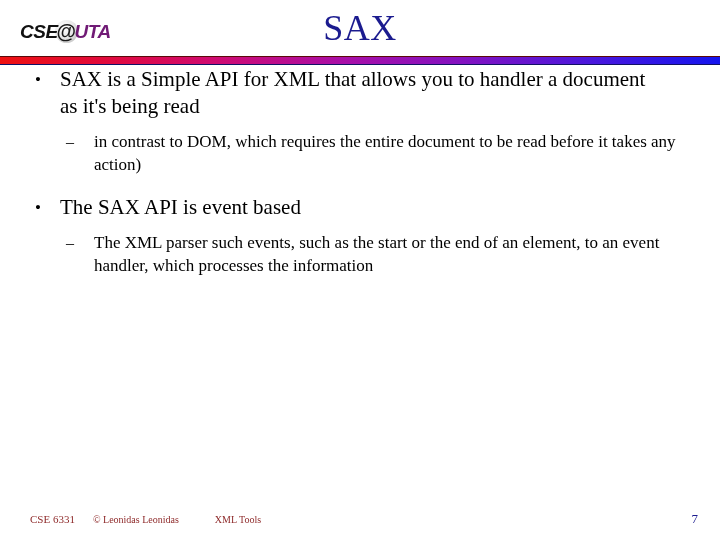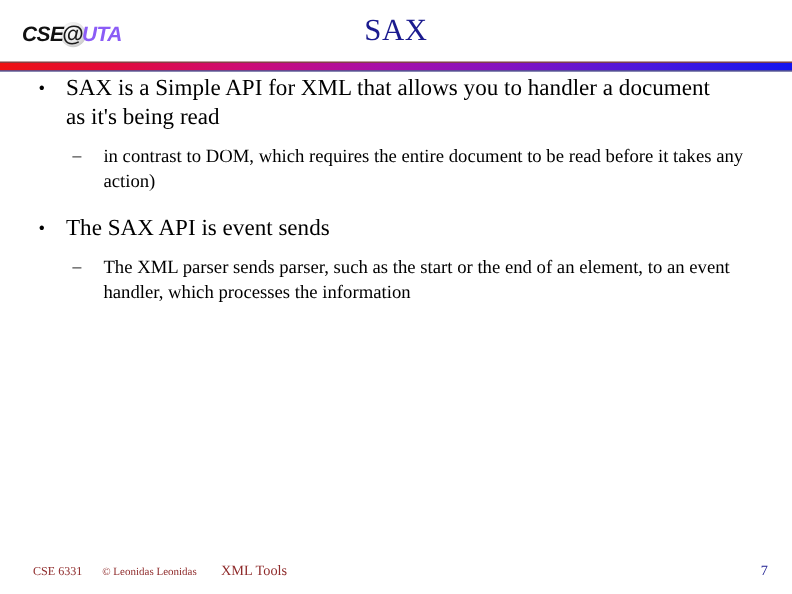--- a/index.html
+++ b/index.html
@@ -71,35 +71,35 @@
   .logo-at-glyph {
     position: relative;
     z-index: 2;
     font-size: 20px;
     font-style: normal;
     font-weight: bold;
     color: #1a1a1a;
     line-height: 1;
   }
   .logo-uta {
-    color: #8b5cf6;
+    color: #701a75;
     position: relative;
     z-index: 2;
     margin-left: -1px;
   }
 
   .slide-title {
     position: absolute;
     left: 140px;
     top: 12px;
     width: 440px;
     text-align: center;
     color: #1b1b8f;
     font-family: "Liberation Serif", "DejaVu Serif", serif;
-    font-size: 28px;
+    font-size: 36px;
     line-height: 32px;
     letter-spacing: 0.5px;
   }
 
   .divider {
     position: absolute;
     left: 0;
     top: 56px;
     width: 720px;
     height: 9px;
@@ -172,21 +172,21 @@
     display: flex;
     align-items: baseline;
     color: #8f2b2b;
     font-family: Liberation Serif, serif;
     font-size: 11px;
     line-height: 14px;
     white-space: nowrap;
   }
   .footer-course { font-size: 11px; }
   .footer-copyright { margin-left: 18px; font-size: 10px; }
-  .footer-topic { margin-left: 22px; font-size: 13px; }
+  .footer-topic { margin-left: 36px; font-size: 10px; }
   .page-number {
     position: absolute;
     right: 22px;
     top: 11px;
     color: #1b1b8f;
     font-family: "Liberation Serif", "DejaVu Serif", serif;
     font-size: 13px;
     line-height: 16px;
   }
 </style>
@@ -223,28 +223,28 @@
 
     <div class="bullet-l2">
       <span class="marker">–</span>
       <span>in contrast to DOM, which requires the entire document to be read before it takes any action)</span>
     </div>
 
     <div class="gap-md"></div>
 
     <div class="bullet-l1">
       <span class="marker">•</span>
-      <span>The SAX API is event sends</span>
+      <span>The SAX API is event based</span>
     </div>
 
     <div class="gap-sm"></div>
 
     <div class="bullet-l2">
       <span class="marker">–</span>
-      <span>The XML parser sends parser, such as the start or the end of an element, to an event handler, which processes the information</span>
+      <span>The XML parser such events, such as the start or the end of an element, to an event handler, which processes the information</span>
     </div>
 
   </div>
 
   <div class="footer">
     <div class="footer-text">
       <span class="footer-course">CSE 6331</span>
       <span class="footer-copyright">© Leonidas Leonidas</span>
       <span class="footer-topic">XML Tools</span>
     </div>

